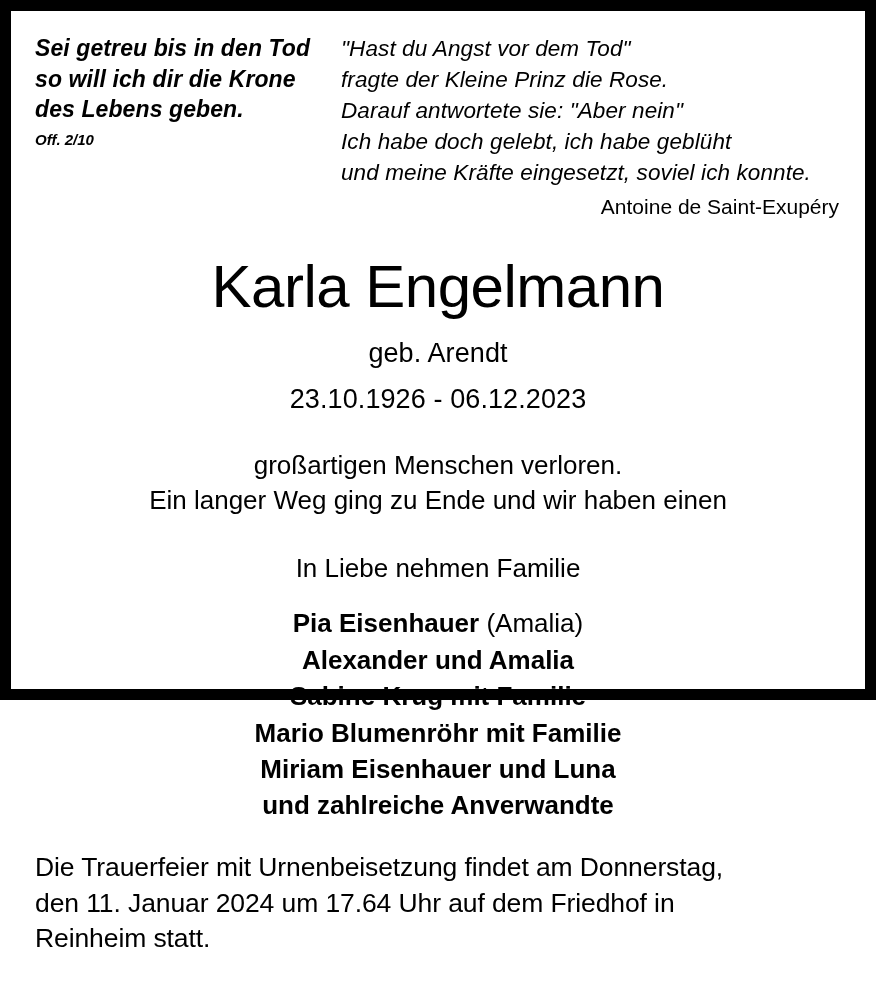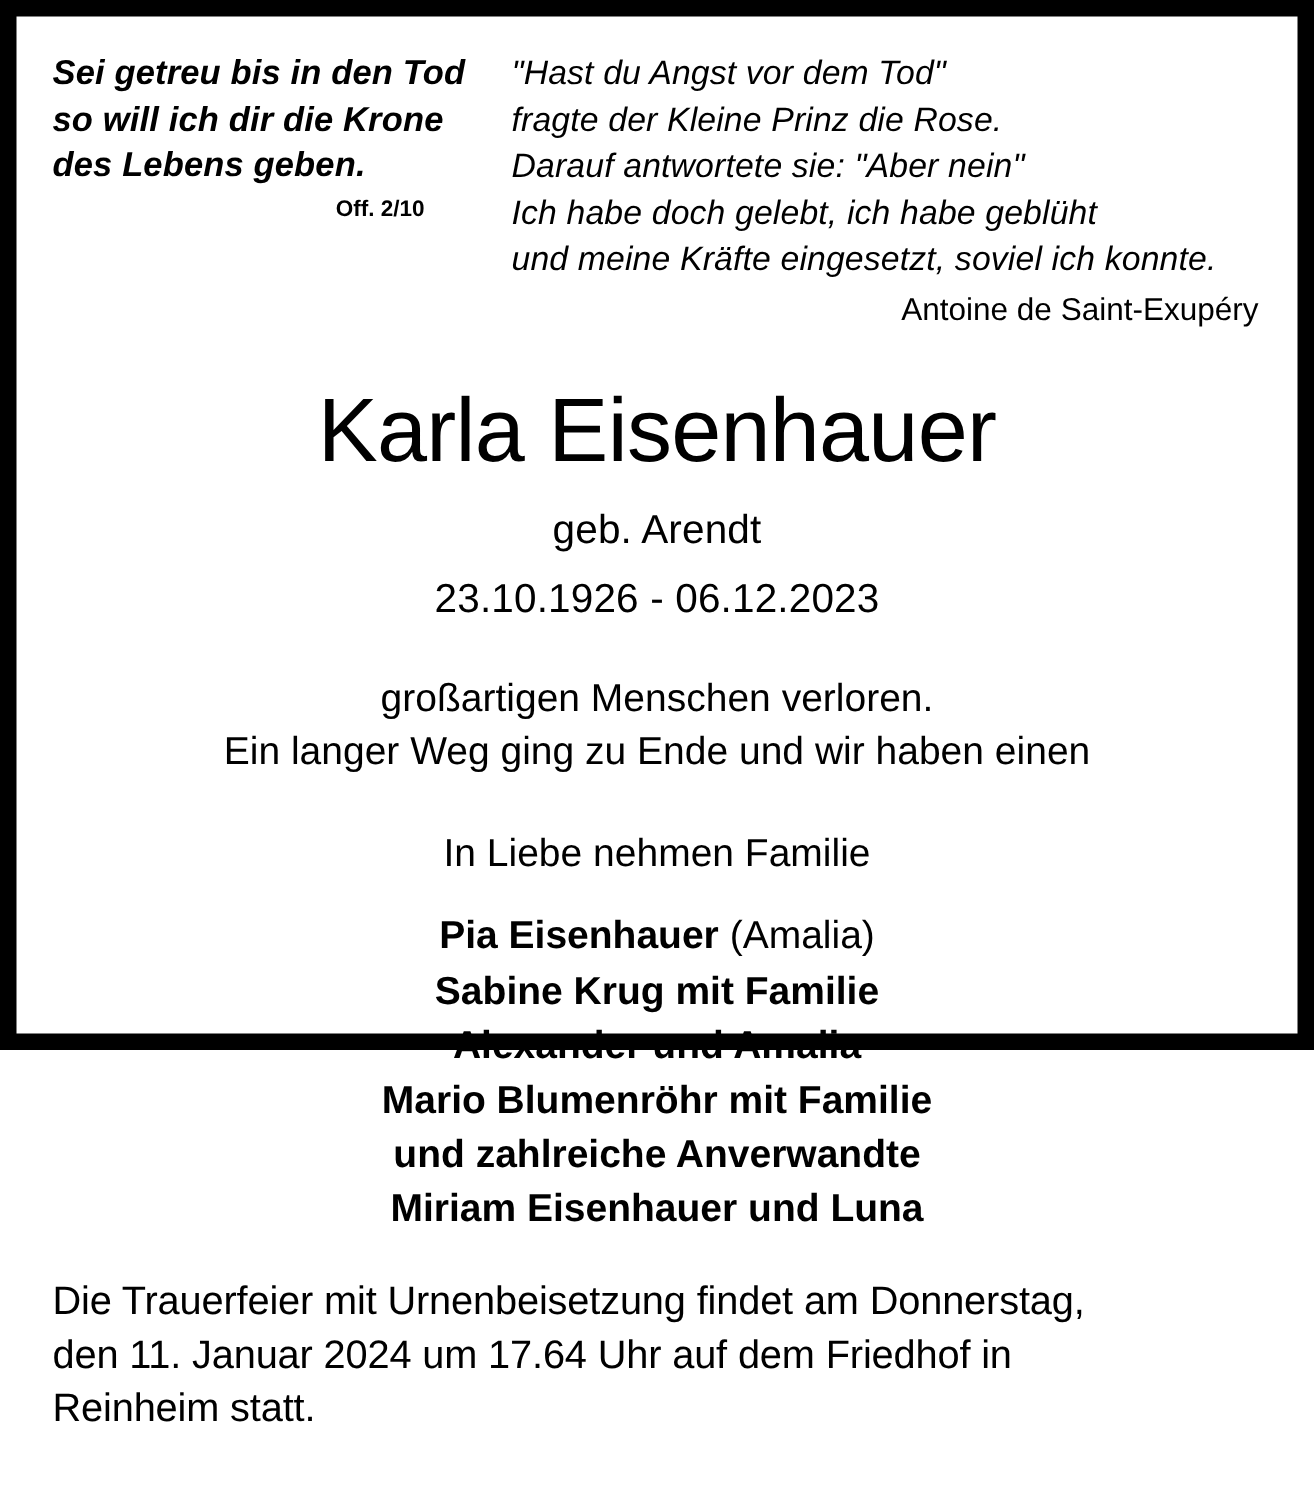--- a/index.html
+++ b/index.html
@@ -40,23 +40,23 @@
   }
   .quote-left .line {
     font-style: italic;
     font-weight: bold;
     font-size: 23px;
     line-height: 1.33;
     letter-spacing: 0.1px;
     white-space: nowrap;
   }
   .quote-left .src {
+    font-style: italic;
     font-weight: bold;
     font-size: 15px;
-    text-align: right;
     padding-right: 34px;
     padding-top: 6px;
   }
   .quote-right {
     flex: 1 1 auto;
     padding-top: 4px;
   }
   .quote-right .line {
     font-style: italic;
     font-size: 22.5px;
@@ -148,38 +148,38 @@
       <div class="line">"Hast du Angst vor dem Tod"</div>
       <div class="line">fragte der Kleine Prinz die Rose.</div>
       <div class="line">Darauf antwortete sie: "Aber nein"</div>
       <div class="line">Ich habe doch gelebt, ich habe geblüht</div>
       <div class="line">und meine Kräfte eingesetzt, soviel ich konnte.</div>
       <div class="src">Antoine de Saint-Exupéry</div>
     </div>
 
   </div>
 
-  <div class="name">Karla Eisenhauer</div>
+  <div class="name">Karla Engelmann</div>
   <div class="maiden">geb. Arendt</div>
   <div class="dates">23.10.1926 - 06.12.2023</div>
 
   <div class="message">
     <div>großartigen Menschen verloren.</div>
     <div>Ein langer Weg ging zu Ende und wir haben einen</div>
   </div>
 
   <div class="farewell">In Liebe nehmen Familie</div>
 
   <div class="mourners">
     <div class="mourner"><span>Pia Eisenhauer</span><span class="rel"> (Amalia)</span></div>
+    <div class="mourner"><span>Alexander und Amalia</span><span class="rel"></span></div>
     <div class="mourner"><span>Sabine Krug mit Familie</span><span class="rel"></span></div>
-    <div class="mourner"><span>Alexander und Amalia</span><span class="rel"></span></div>
     <div class="mourner"><span>Mario Blumenröhr mit Familie</span><span class="rel"></span></div>
+    <div class="mourner"><span>Miriam Eisenhauer und Luna</span><span class="rel"></span></div>
     <div class="mourner"><span>und zahlreiche Anverwandte</span><span class="rel"></span></div>
-    <div class="mourner"><span>Miriam Eisenhauer und Luna</span><span class="rel"></span></div>
   </div>
 
   <div class="footer">
     <div>Die Trauerfeier mit Urnenbeisetzung findet am Donnerstag,</div>
     <div>den 11. Januar 2024 um 17.64 Uhr auf dem Friedhof in</div>
     <div>Reinheim statt.</div>
   </div>
 
 </div>
 

